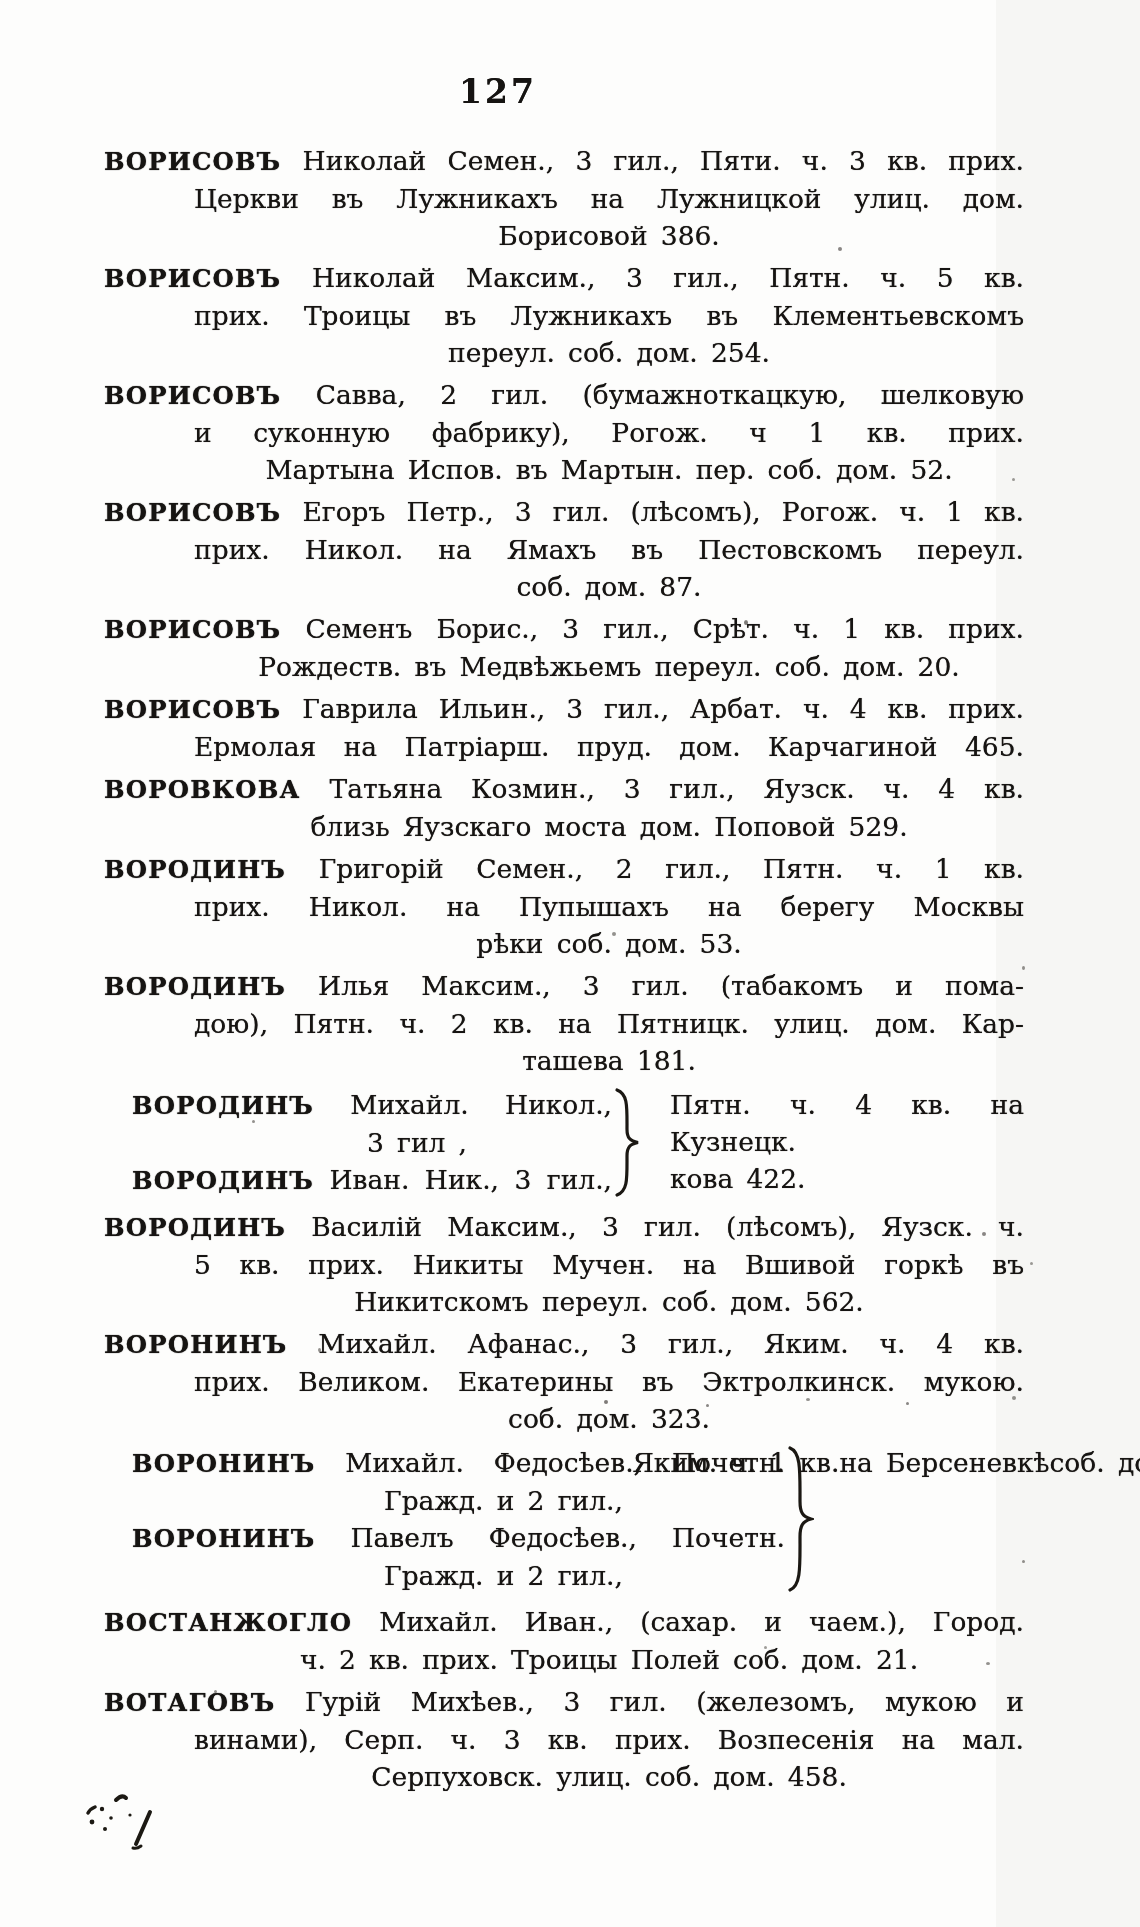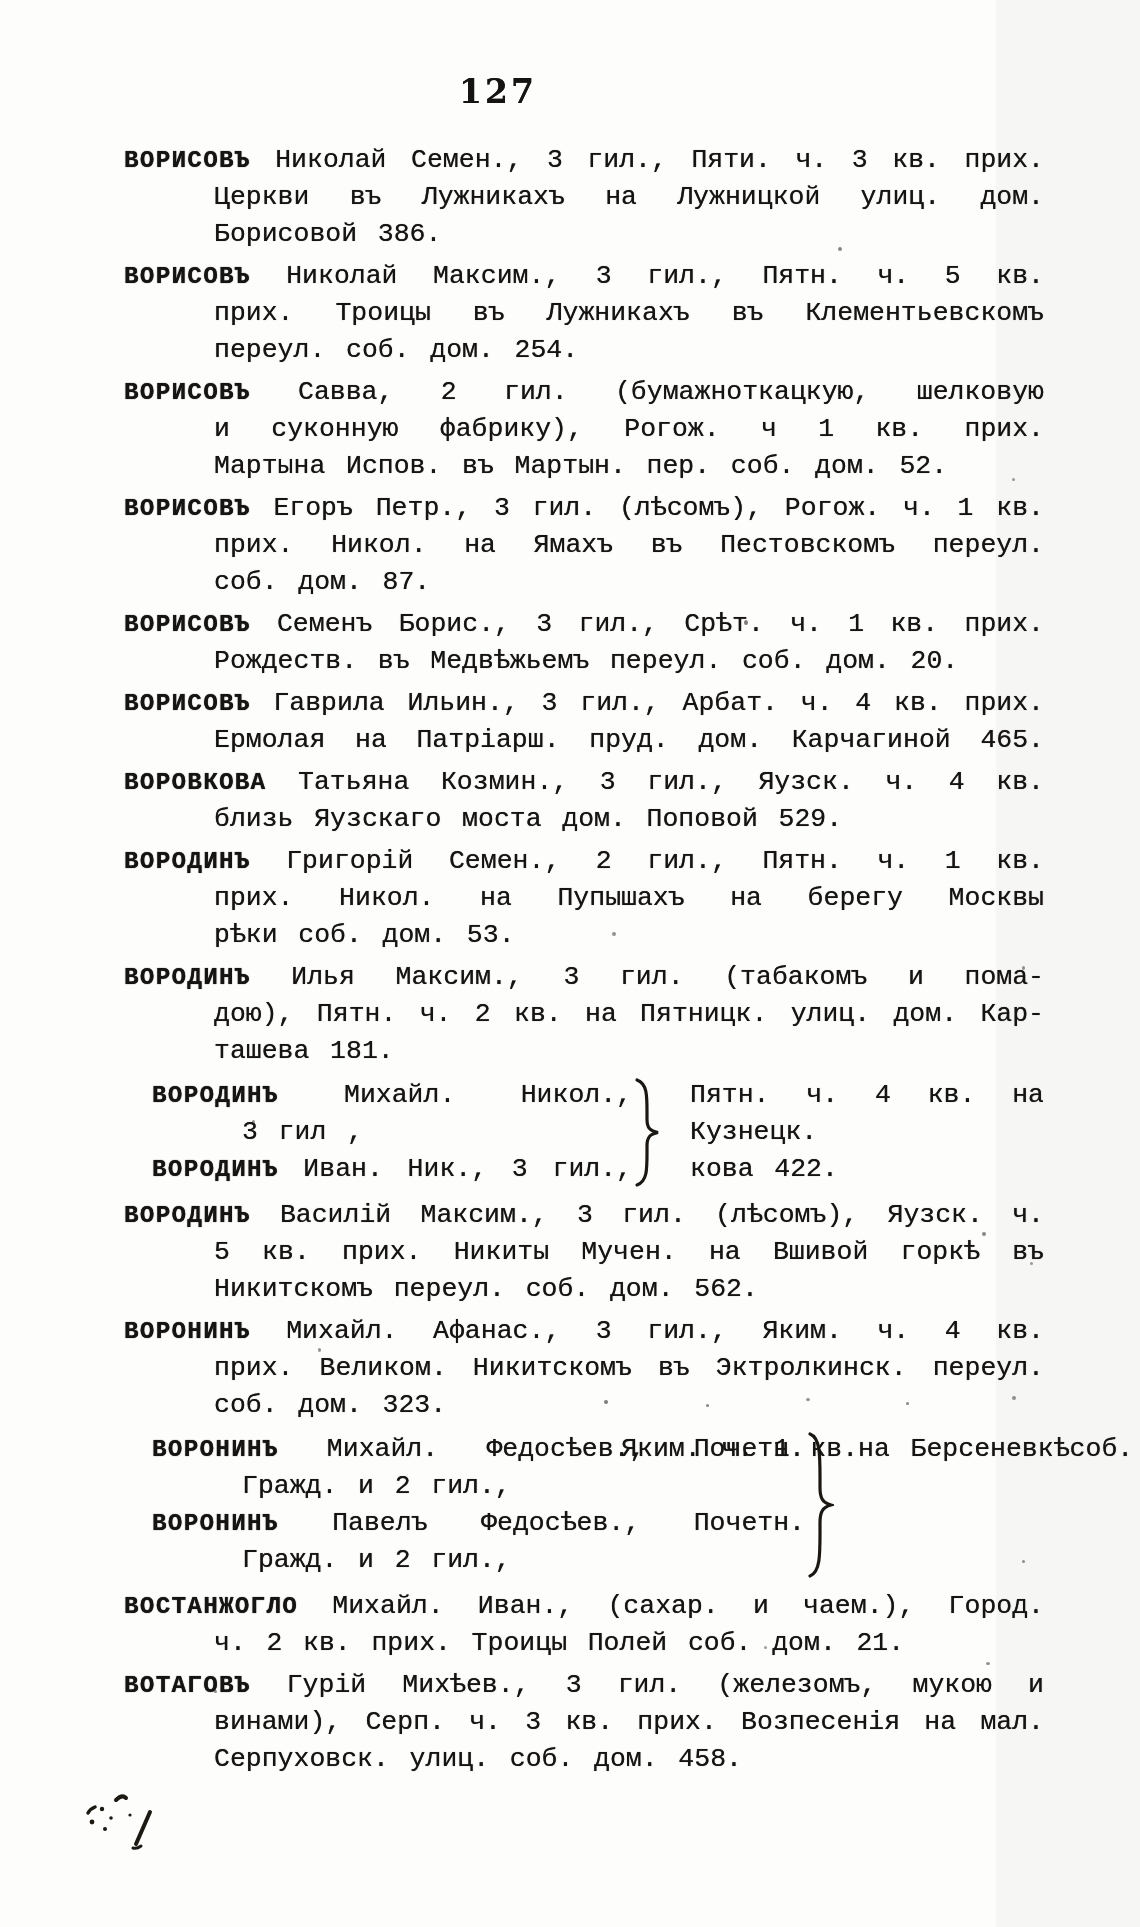--- a/index.html
+++ b/index.html
@@ -18,35 +18,34 @@
   .pageno{
     padding-top:72px;
     text-align:center;
     font-size:33px;
     letter-spacing:3px;
     font-weight:bold;
     text-shadow:0 0 .6px rgba(20,18,16,.85);
   }
   .content{
     position:absolute;
-    left:124px; top:142px;
+    left:104px; top:142px;
     width:920px;
-    font-family:Liberation Mono, monospace;
   }
   .entry{margin:0 0 5px 0;}
   .group{display:grid;margin:7px 0 9px 0;}
   .line{
     font-size:26.5px;
     line-height:37px;
     word-spacing:.18em;
     white-space:nowrap;
     text-shadow:0 0 .7px rgba(22,18,14,.8);
   }
   .line.jst{white-space:normal;text-align:justify;text-align-last:justify;}
-  .line.cont{padding-left:90px;}
+  .line.cont{padding-left:90px;text-align:center;}
   .head{
     font-weight:bold;
     font-size:.92em;
     letter-spacing:1.2px;
     text-shadow:0 0 1px rgba(10,8,6,.9);
   }
   .gcol{min-width:0;margin-left:28px;}
   .gcol.vcenter{display:flex;flex-direction:row;justify-content:center;}
   .bracewrap{display:flex;align-items:center;justify-content:center;}
   .speck{position:absolute;background:#2a2episode520;background:#2a2520;border-radius:50%;}
@@ -116,21 +115,21 @@
           <div class="line">кова 422.</div>
         </div>
       </div>
       <div class="entry">
         <div class="line jst"><span class="head">ВОРОДИНЪ</span> Василій Максим., 3 гил. (лѣсомъ), Яузск. ч.</div>
         <div class="line cont jst">5 кв. прих. Никиты Мучен. на Вшивой горкѣ въ</div>
         <div class="line cont">Никитскомъ переул. соб. дом. 562.</div>
       </div>
       <div class="entry">
         <div class="line jst"><span class="head">ВОРОНИНЪ</span> Михайл. Афанас., 3 гил., Яким. ч. 4 кв.</div>
-        <div class="line cont jst">прих. Великом. Никитскомъ въ Эктролкинск. переул.</div>
+        <div class="line cont jst">прих. Великом. Екатерины въ Эктролкинск. мукою.</div>
         <div class="line cont">соб. дом. 323.</div>
       </div>
       <div class="group" style="grid-template-columns: 681px 30px 1fr;">
         <div class="gcol">
           <div class="line jst"><span class="head">ВОРОНИНЪ</span> Михайл. Федосѣев., Почетн.</div>
           <div class="line cont">Гражд. и 2 гил.,</div>
           <div class="line jst"><span class="head">ВОРОНИНЪ</span> Павелъ Федосѣев., Почетн.</div>
           <div class="line cont">Гражд. и 2 гил.,</div>
         </div>
         <div class="bracewrap">

